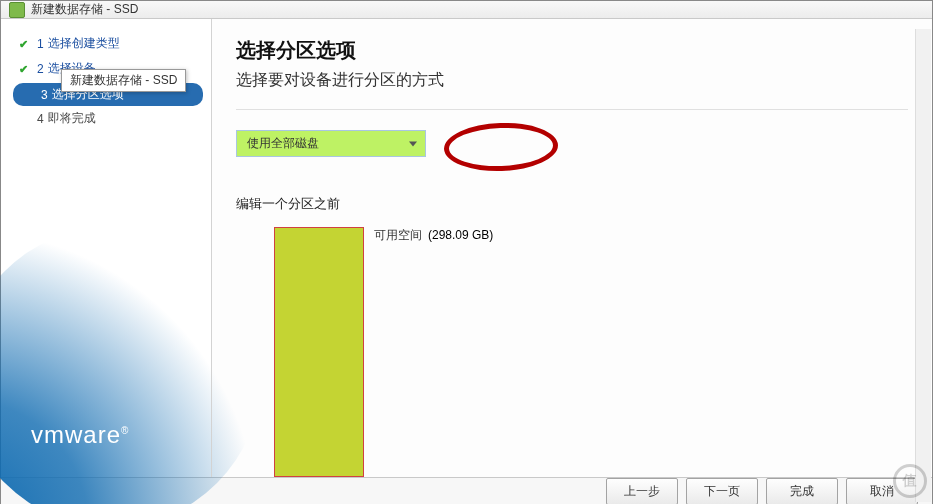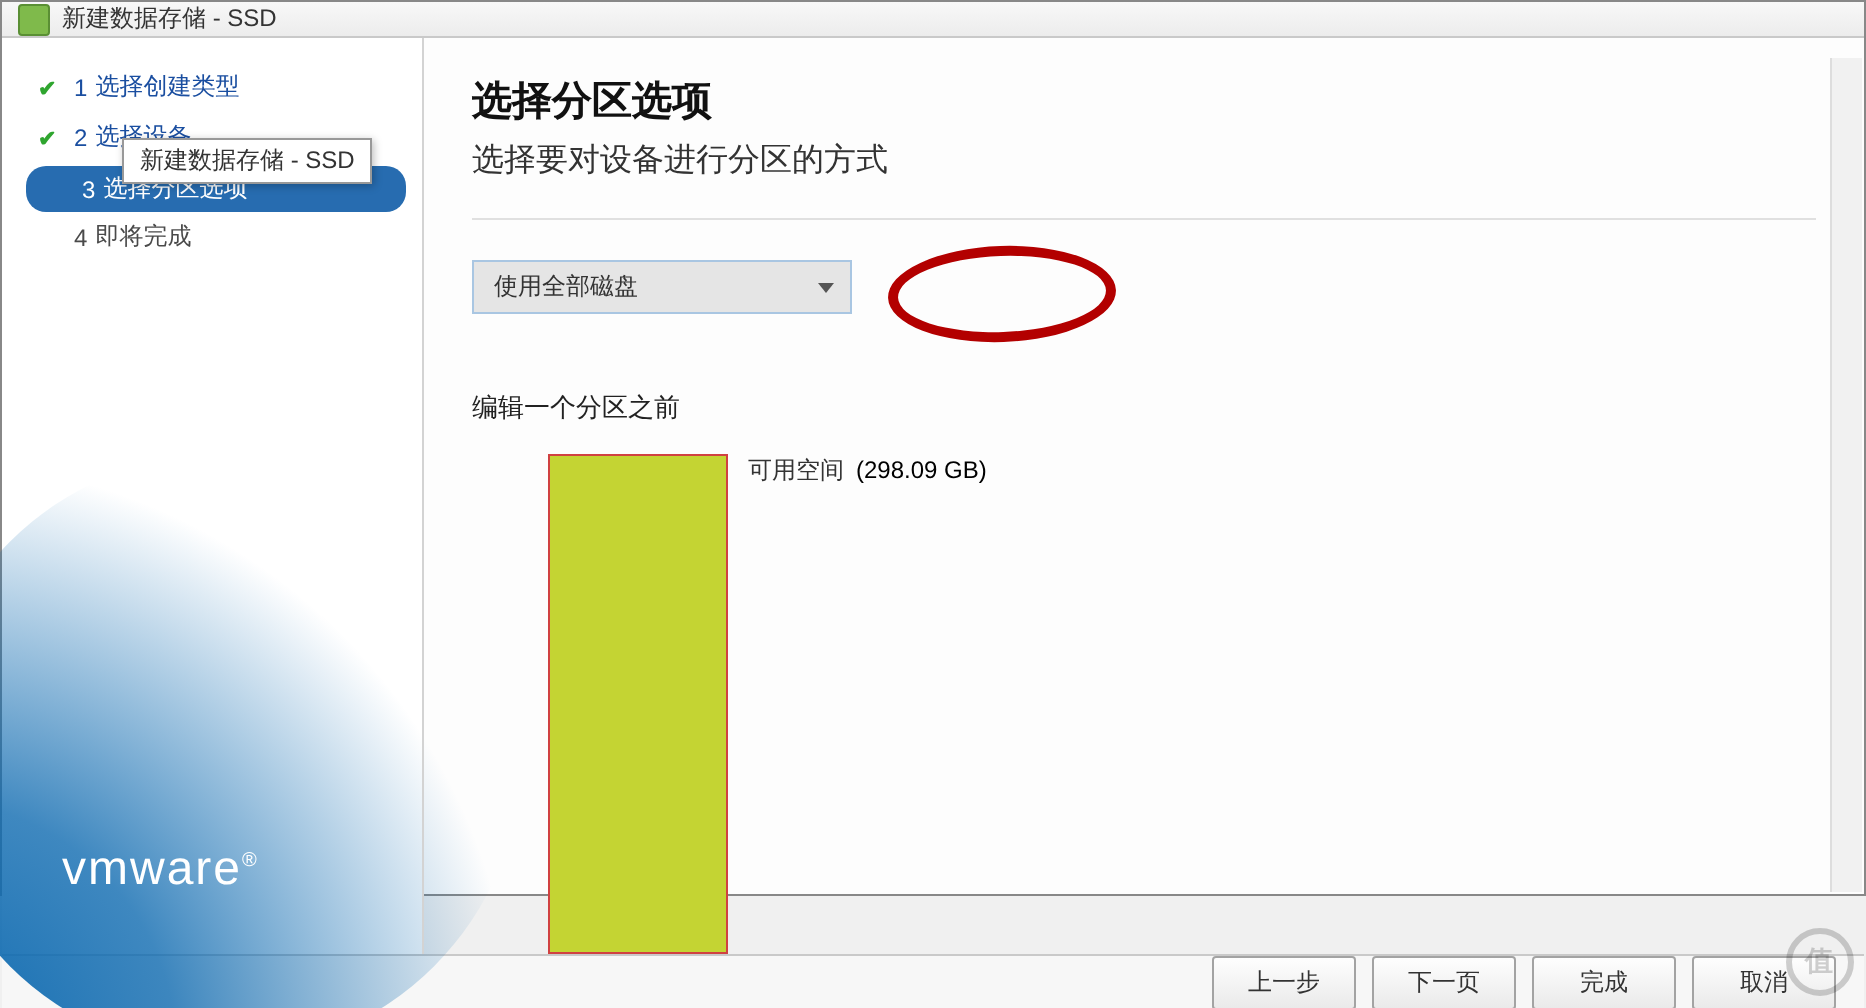--- a/index.html
+++ b/index.html
@@ -1,18 +1,18 @@
 <!DOCTYPE html>
 <html><head>
   <meta charset="utf-8">
   <style>
     * { box-sizing: border-box; margin: 0; padding: 0; font-family: "Microsoft YaHei", Arial, sans-serif; }
     body { background: #f0f0f0; width: 933px; height: 504px; overflow: hidden; position: relative; }
     
-    .window { width: 933px; height: 448px; background: #fdfdfd; display: flex; flex-direction: column; border: 1px solid #888; position: relative; }
+    .window { width: 933px; height: 504px; background: #fdfdfd; display: flex; flex-direction: column; border: 1px solid #888; position: relative; }
     
     .titlebar { height: 28px; background: linear-gradient(#f8f8f8, #ececec); border-bottom: 1px solid #c9c9c9; display: flex; align-items: center; padding: 0 8px; font-size: 12px; color: #333; }
     .titlebar .ticon { width: 16px; height: 16px; margin-right: 6px; background: #7fba4b; border: 1px solid #5a8f34; display: inline-block; border-radius: 2px; }
     
     .body { flex: 1; display: flex; position: relative; }
     
     .sidebar { width: 210px; background: #fff; padding: 14px 0 0 12px; position: relative; }
     .steps { list-style: none; font-size: 12px; }
     .steps li { padding: 2px 8px 4px 6px; display: flex; align-items: center; color: #1a4ea0; margin-bottom: 2px; white-space: nowrap; }
     .steps li .chk { width: 14px; display: inline-block; color: #2fa52f; font-weight: bold; margin-right: 4px; }
@@ -26,21 +26,21 @@
     
     .gradient-arc { position: absolute; left: -40px; bottom: -50px; width: 300px; height: 300px; background: radial-gradient(circle at 0% 100%, #0e6ab0 0%, rgba(14,106,176,0.8) 30%, rgba(255,255,255,0) 70%); border-radius: 50%; z-index: 0; pointer-events: none; }
     .vmware-logo { position: absolute; bottom: 28px; left: 30px; color: #fff; font-size: 24px; font-weight: 300; letter-spacing: 1px; font-family: Arial, sans-serif; z-index: 1; }
     .vmware-logo .reg { font-size: 10px; vertical-align: super; }
     
     .content { flex: 1; border-left: 1px solid #d3d3d3; padding: 18px 24px 0 24px; overflow: hidden; position: relative; }
     .content h1 { font-size: 20px; font-weight: bold; color: #111; margin-bottom: 6px; }
     .content .subtitle { font-size: 16px; color: #333; margin-bottom: 18px; }
     .hr { border: none; border-top: 1px solid #e0e0e0; margin-bottom: 20px; }
     
-    .dropdown { position: relative; display: inline-block; border: 1px solid #a9c6e2; background: #e5e5e5; padding: 4px 30px 4px 10px; font-size: 12px; color: #333; min-width: 190px; cursor: pointer; }
+    .dropdown { position: relative; display: inline-block; border: 1px solid #a9c6e2; background: #bef264; padding: 4px 30px 4px 10px; font-size: 12px; color: #333; min-width: 190px; cursor: pointer; }
     .dropdown .caret { position: absolute; right: 8px; top: 50%; transform: translateY(-50%); width: 0; height: 0; border-left: 4px solid transparent; border-right: 4px solid transparent; border-top: 5px solid #555; }
     
     .red-circle { position: absolute; border: 5px solid #b30000; border-radius: 50%; width: 114px; height: 48px; left: 232px; top: 104px; pointer-events: none; z-index: 9; transform: rotate(-2deg); }
     
     .section-title { font-size: 13px; color: #222; margin-top: 38px; margin-bottom: 14px; font-weight: 400; }
     
     .part-wrap { display: flex; align-items: flex-start; margin-left: 38px; }
     .part-block { width: 90px; height: 250px; background: #c4d433; border: 1.5px solid #d04141; }
     .part-info { margin-left: 10px; font-size: 12px; color: #333; display: flex; gap: 6px; align-items: baseline; }
     .part-info .sz { color: #000000; }

